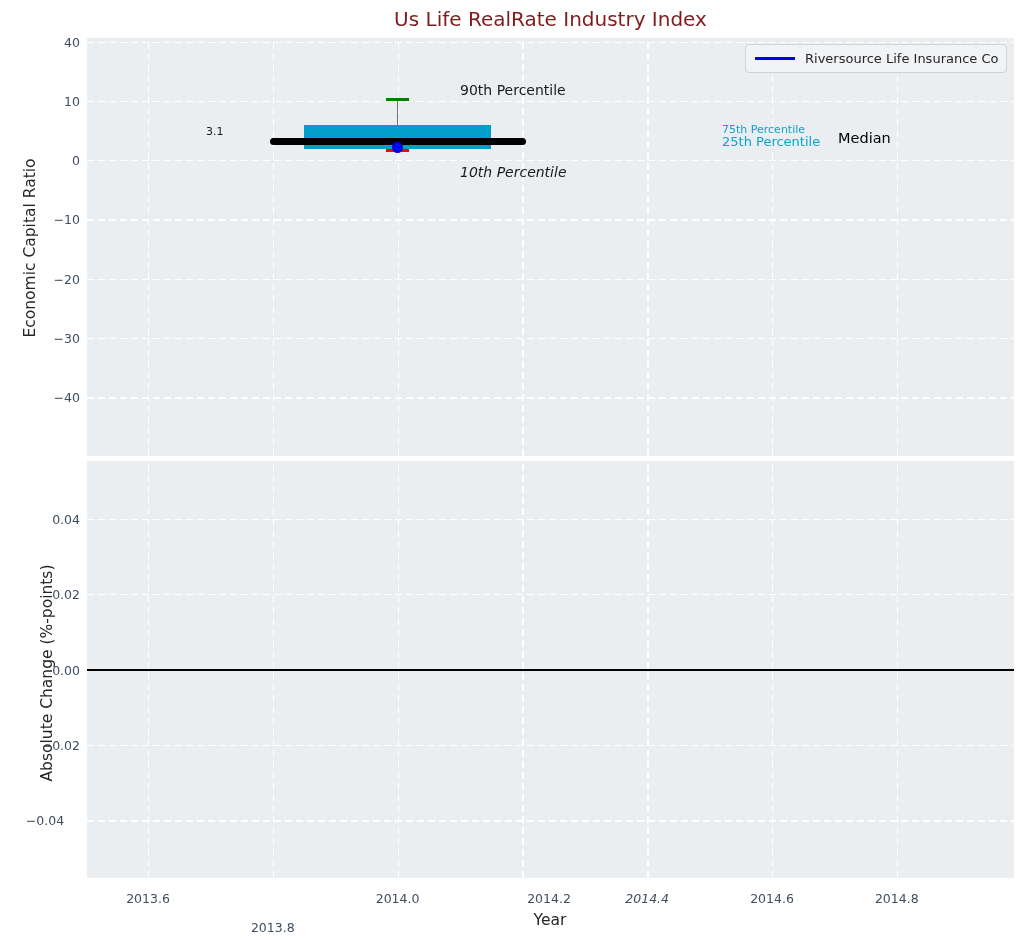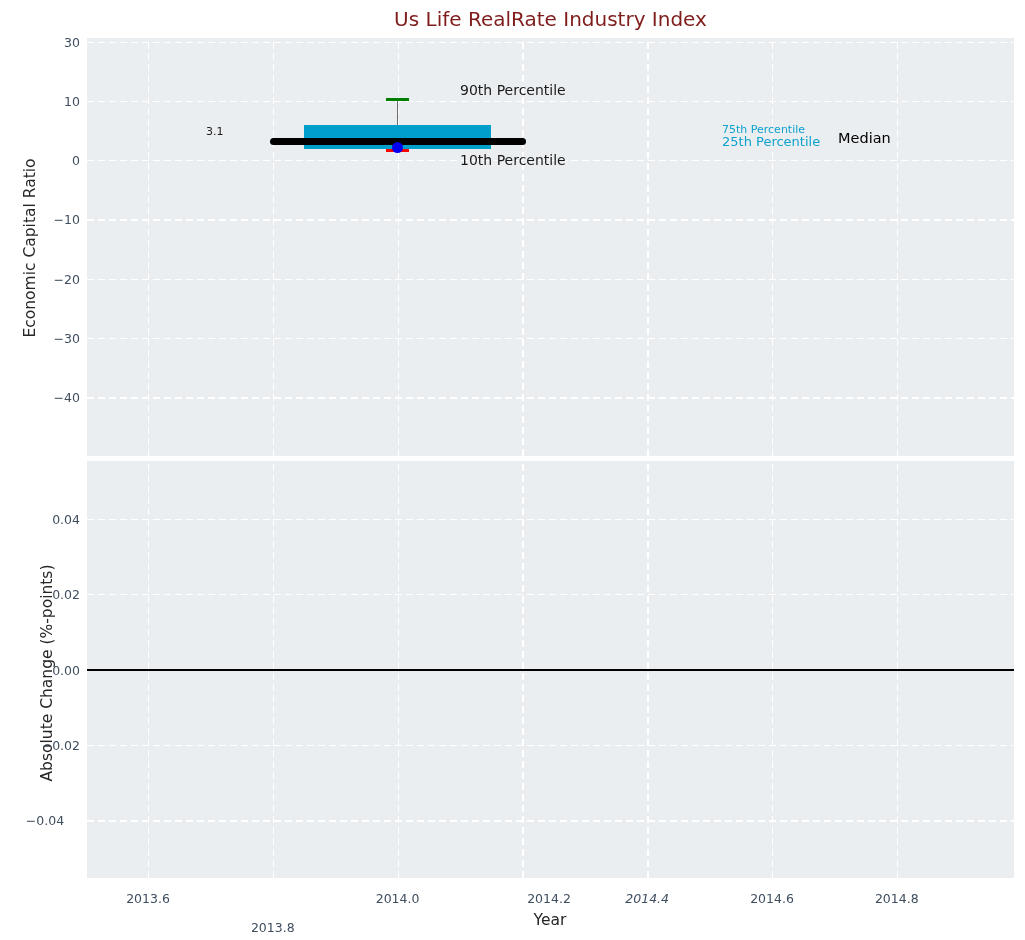--- a/index.html
+++ b/index.html
@@ -24,21 +24,21 @@
   #ylabel-bottom{top:673px;left:47px;transform:translate(-50%,-50%) rotate(-90deg);}
   #xlabel{top:911px;left:550px;transform:translateX(-50%);}
   
   .iqr-box{position:absolute;background:#009fcb;}
   .median-line{position:absolute;background:#000000;border-radius:3.5px;}
   .whisker{position:absolute;width:1.6px;background:#6f6f6f;}
   .cap{position:absolute;}
   .company-dot{position:absolute;width:11px;height:11px;border-radius:50%;background:#0000ee;}
   .annotation{position:absolute;white-space:nowrap;}
   #anno-p90{left:460px;top:82px;font-size:14px;color:#1a1a1a;}
-  #anno-p10{left:460px;top:152px;font-size:14px;color:#1a1a1a;}
+  #anno-p10{left:460px;top:164px;font-size:14px;color:#1a1a1a;font-style:italic;}
   #anno-p75{left:722px;top:123px;font-size:11px;color:#0da2cd;}
   #anno-p25{left:722px;top:133.5px;font-size:13px;color:#0da2cd;}
   #anno-median{left:838px;top:130px;font-size:14.5px;color:#000000;}
   #anno-value{left:206px;top:125px;font-size:11px;color:#1a1a1a;}
   
   #legend{position:absolute;left:745px;top:44px;width:262px;height:29px;
     background:#f2f3f5;border:1px solid #cfd2d6;border-radius:4px;
     display:flex;align-items:center;box-sizing:border-box;padding:0 9px;}
   #legend-line{width:40px;height:2.2px;background:#0000ee;margin-right:10px;flex:none;}
   #legend-label{font-size:13px;color:#262626;white-space:nowrap;}
@@ -96,34 +96,38 @@
     <div id="zero-line" class="zero-line" style="top: 207.5px;"></div>
   </div>
 
   <div id="anno-p90" class="annotation">90th Percentile</div>
   <div id="anno-p10" class="annotation">10th Percentile</div>
   <div id="anno-p75" class="annotation">75th Percentile</div>
   <div id="anno-p25" class="annotation">25th Percentile</div>
   <div id="anno-median" class="annotation">Median</div>
   <div id="anno-value" class="annotation">3.1</div>
 
+  <div id="legend">
+    <span id="legend-line"></span>
+    <span id="legend-label">Riversource Life Insurance Co</span>
+  </div>
 
   <div id="ylabel-top" class="axis-label">Economic Capital Ratio</div>
   <div id="ylabel-bottom" class="axis-label">Absolute Change (%-points)</div>
   <div id="xlabel" class="axis-label">Year</div>
 
   <div id="tick-layer">
       <div class="tick-label xtick" style="left: 148px;">2013.6</div>
       <div class="tick-label xtick" style="left: 272.8px; margin-top: 29px;">2013.8</div>
       <div class="tick-label xtick" style="left: 397.6px;">2014.0</div>
       <div class="tick-label xtick" style="left: 549px;">2014.2</div>
       <div class="tick-label xtick" style="left: 647.2px; font-style: italic;">2014.4</div>
       <div class="tick-label xtick" style="left: 772px;">2014.6</div>
       <div class="tick-label xtick" style="left: 896.8px;">2014.8</div>
-      <div class="tick-label ytick" style="left: 10px; top: 41.5px;">30</div>
+      <div class="tick-label ytick" style="left: 10px; top: 41.5px;">40</div>
       <div class="tick-label ytick" style="left: 10px; top: 100.8px;">10</div>
       <div class="tick-label ytick" style="left: 10px; top: 160.1px;">0</div>
       <div class="tick-label ytick" style="left: 10px; top: 219.4px;">−10</div>
       <div class="tick-label ytick" style="left: 10px; top: 278.7px;">−20</div>
       <div class="tick-label ytick" style="left: 10px; top: 338px;">−30</div>
       <div class="tick-label ytick" style="left: 10px; top: 397.3px;">−40</div>
       <div class="tick-label ytick" style="left: 10px; top: 518.7px;">0.04</div>
       <div class="tick-label ytick" style="left: 10px; top: 594.1px;">0.02</div>
       <div class="tick-label ytick" style="left: 10px; top: 669.5px;">0.00</div>
       <div class="tick-label ytick" style="left: 10px; top: 744.9px;">−0.02</div>

